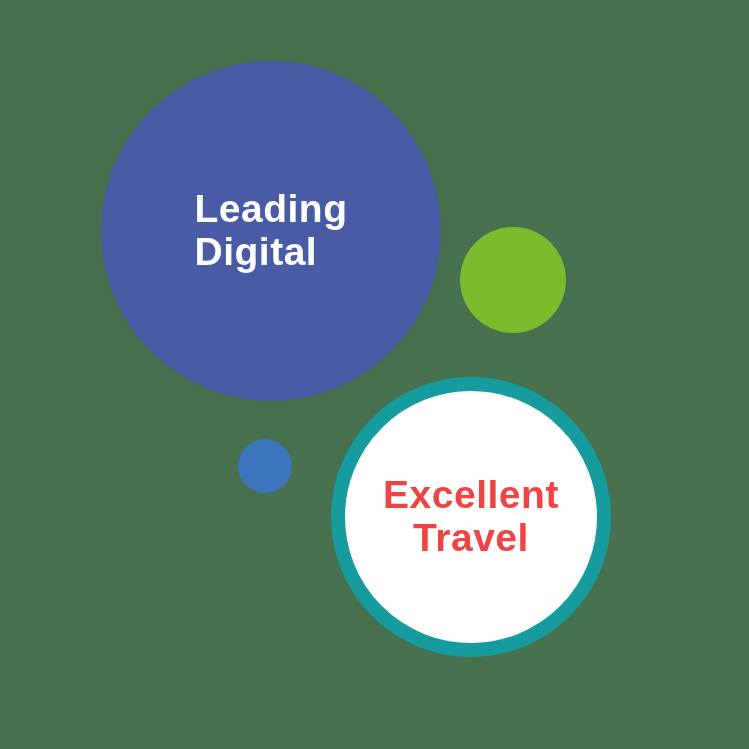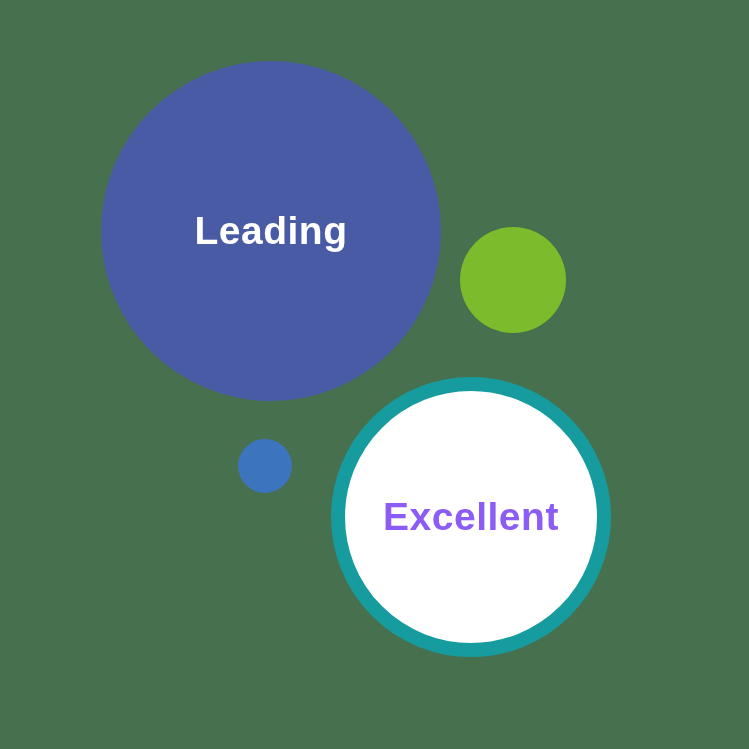--- a/index.html
+++ b/index.html
@@ -55,45 +55,47 @@
     width: 280px;
     height: 280px;
     box-sizing: border-box;
     background: #FFFFFF;
     border: 14px solid #169C9E;
     display: flex;
     align-items: center;
     justify-content: center;
   }
   .bubble-travel .bubble-text {
-    color: #8b5cf6;
+    color: #ef4444;
     font-size: 39px;
     font-weight: 700;
     line-height: 1.1;
     letter-spacing: 0.5px;
     text-align: center;
   }
   .line {
     display: block;
   }
 </style>
 </head>
 <body>
 
 <div class="canvas">
 
   <div class="circle bubble-digital">
     <div class="bubble-text">
       <span class="line">Leading</span>
+      <span class="line">Digital</span>
     </div>
   </div>
 
   <div class="circle dot-green"></div>
 
   <div class="circle dot-blue"></div>
 
   <div class="circle bubble-travel">
     <div class="bubble-text">
       <span class="line">Excellent</span>
+      <span class="line">Travel</span>
     </div>
   </div>
 
 </div>
 
 </body></html>

